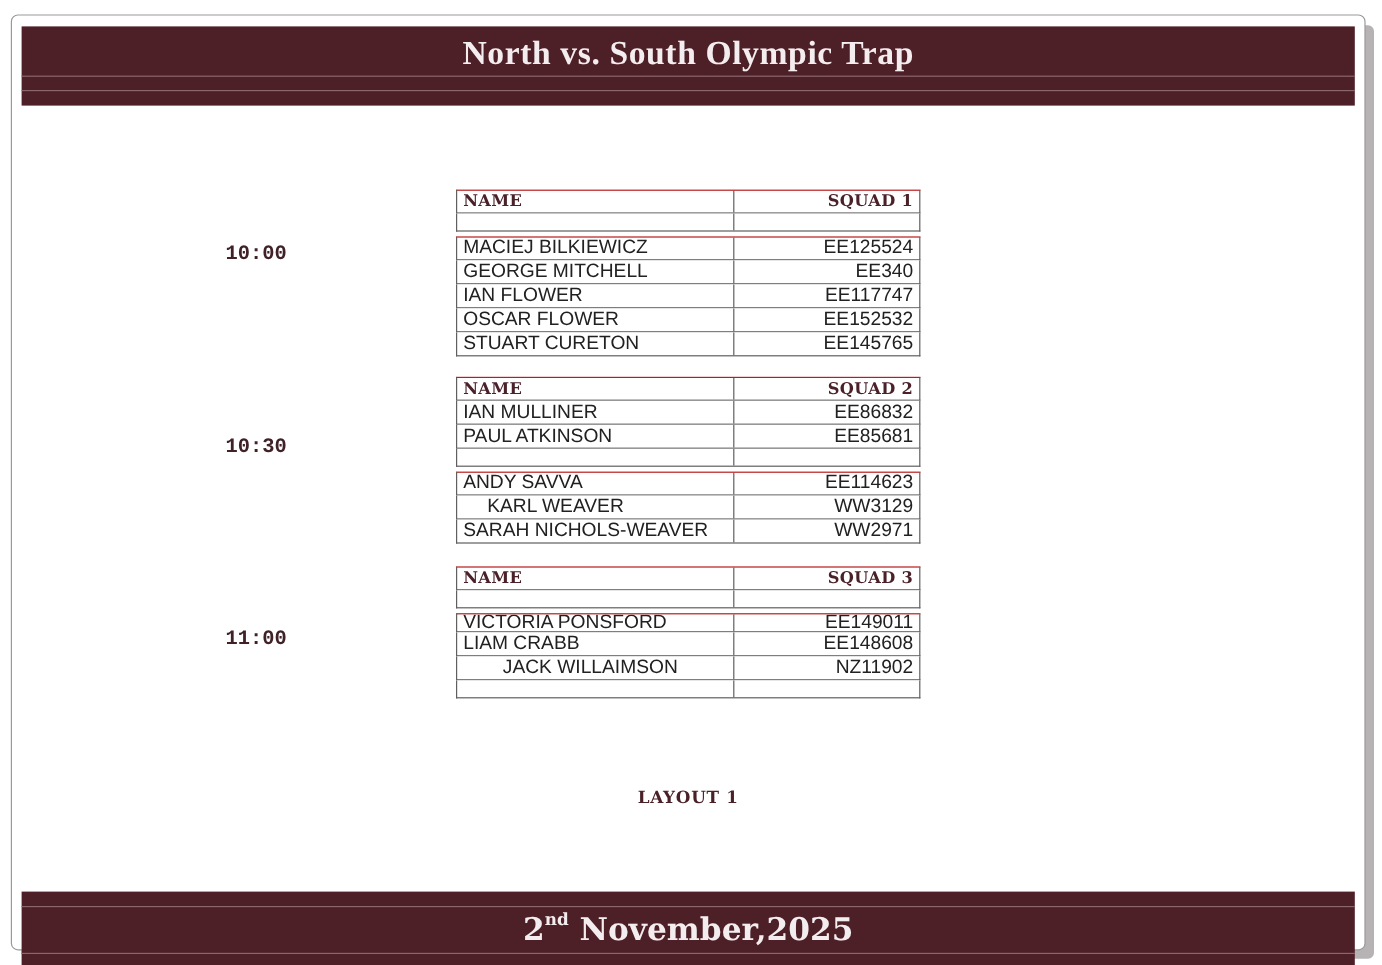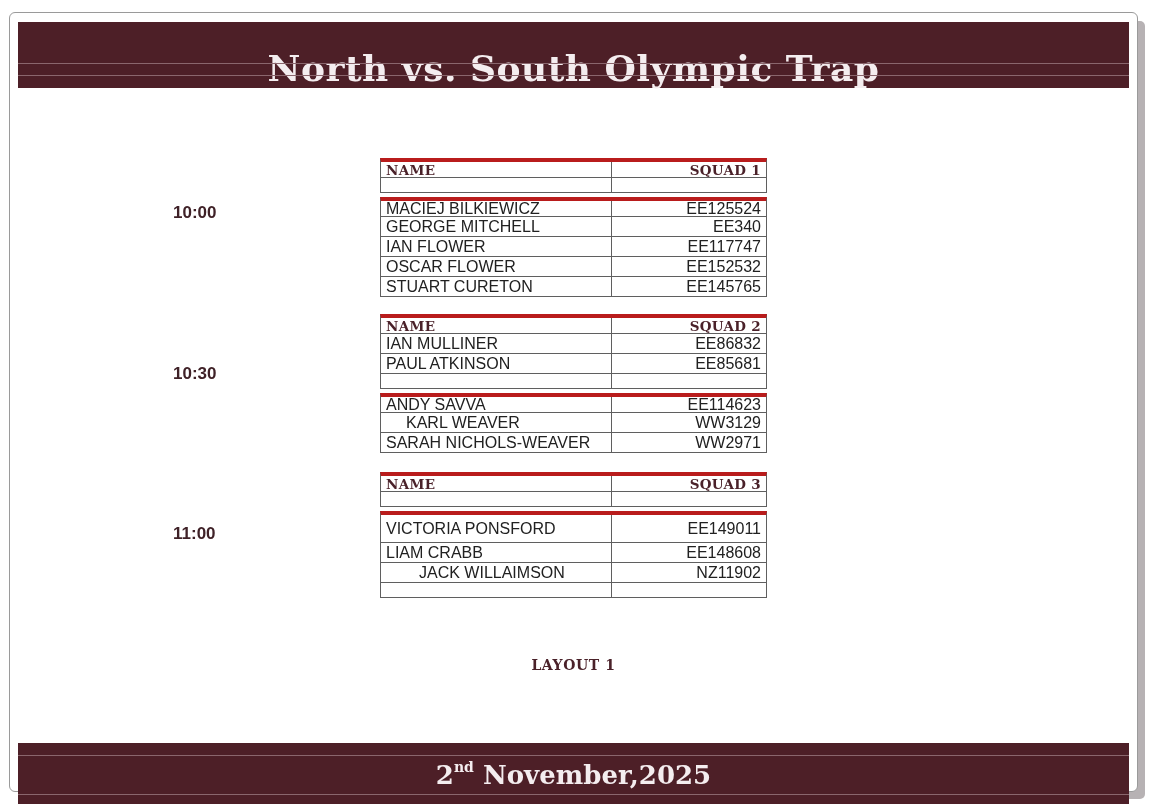--- a/index.html
+++ b/index.html
@@ -11,33 +11,33 @@
   .bar{
     position:absolute;left:8px;width:1111px;height:66px;background:#4d1f27;
   }
   .top-bar{top:9px;}
   .bottom-bar{top:730px;}
   .bar-line{position:absolute;left:0;width:100%;height:1px;background:#8a666d;}
   .bar-title{
     position:absolute;left:0;width:100%;text-align:center;
     color:#f4edef;font-family:"DejaVu Serif",serif;font-weight:bold;
   }
-  .main-title{top:25px;font-size:36px;letter-spacing:0.5px;}
+  .main-title{top:7px;font-size:28px;letter-spacing:0.5px;font-family:Liberation Serif, serif;}
   .footer-title{top:16px;font-size:26px;}
   .footer-title sup{font-size:14px;vertical-align:12px;}
   .time-label{
-    position:absolute;left:163px;width:60px;
-    font-family:Liberation Sans, sans-serif;font-weight:bold;font-size:17px;color:#3f2127;
+    position:absolute;left:178px;width:60px;
+    font-family:Liberation Mono, monospace;font-weight:bold;font-size:17px;color:#3f2127;
   }
   .squad-table{position:absolute;left:370px;width:387px;}
   .trow{
     display:flex;box-sizing:border-box;
     border:solid #5f5f5f;border-width:0 1px 1px 1px;background:#fff;
   }
-  .trow.seg-start{border-top:4px solid #b91c1c;}
+  .trow.seg-start{border-top:1px solid #b91c1c;}
   .gap-row{box-sizing:border-box;background:transparent;}
   .cell{box-sizing:border-box;display:flex;align-items:center;overflow:hidden;white-space:nowrap;}
   .cname{flex:1;padding-left:5px;}
   .csquad{width:155px;border-left:1px solid #5f5f5f;justify-content:flex-end;padding-right:5px;}
   .hdr .cell{
     font-family:"DejaVu Serif",serif;font-weight:bold;font-size:13.5px;color:#4a2129;letter-spacing:0.3px;
   }
   .entry .cell{
     font-family:"Liberation Sans",sans-serif;font-size:16px;color:#212121;
   }
@@ -126,21 +126,21 @@
   <div class="squad-table" style="top:459px">
       <div class="trow hdr seg-start" style="height: 20px;">
         <div class="cell cname">NAME</div>
         <div class="cell csquad">SQUAD 3</div>
       </div>
       <div class="trow entry empty" style="height: 15px;">
         <div class="cell cname"></div>
         <div class="cell csquad"></div>
       </div>
       <div class="gap-row" style="height: 4px;"></div>
-      <div class="trow entry seg-start" style="height: 32px;">
+      <div class="trow entry seg-start" style="height: 16px;">
         <div class="cell cname">VICTORIA PONSFORD</div>
         <div class="cell csquad">EE149011</div>
       </div>
       <div class="trow entry" style="height: 20px;">
         <div class="cell cname">LIAM CRABB</div>
         <div class="cell csquad">EE148608</div>
       </div>
       <div class="trow entry" style="height: 20px; padding-left: 33px;">
         <div class="cell cname">JACK WILLAIMSON</div>
         <div class="cell csquad">NZ11902</div>

